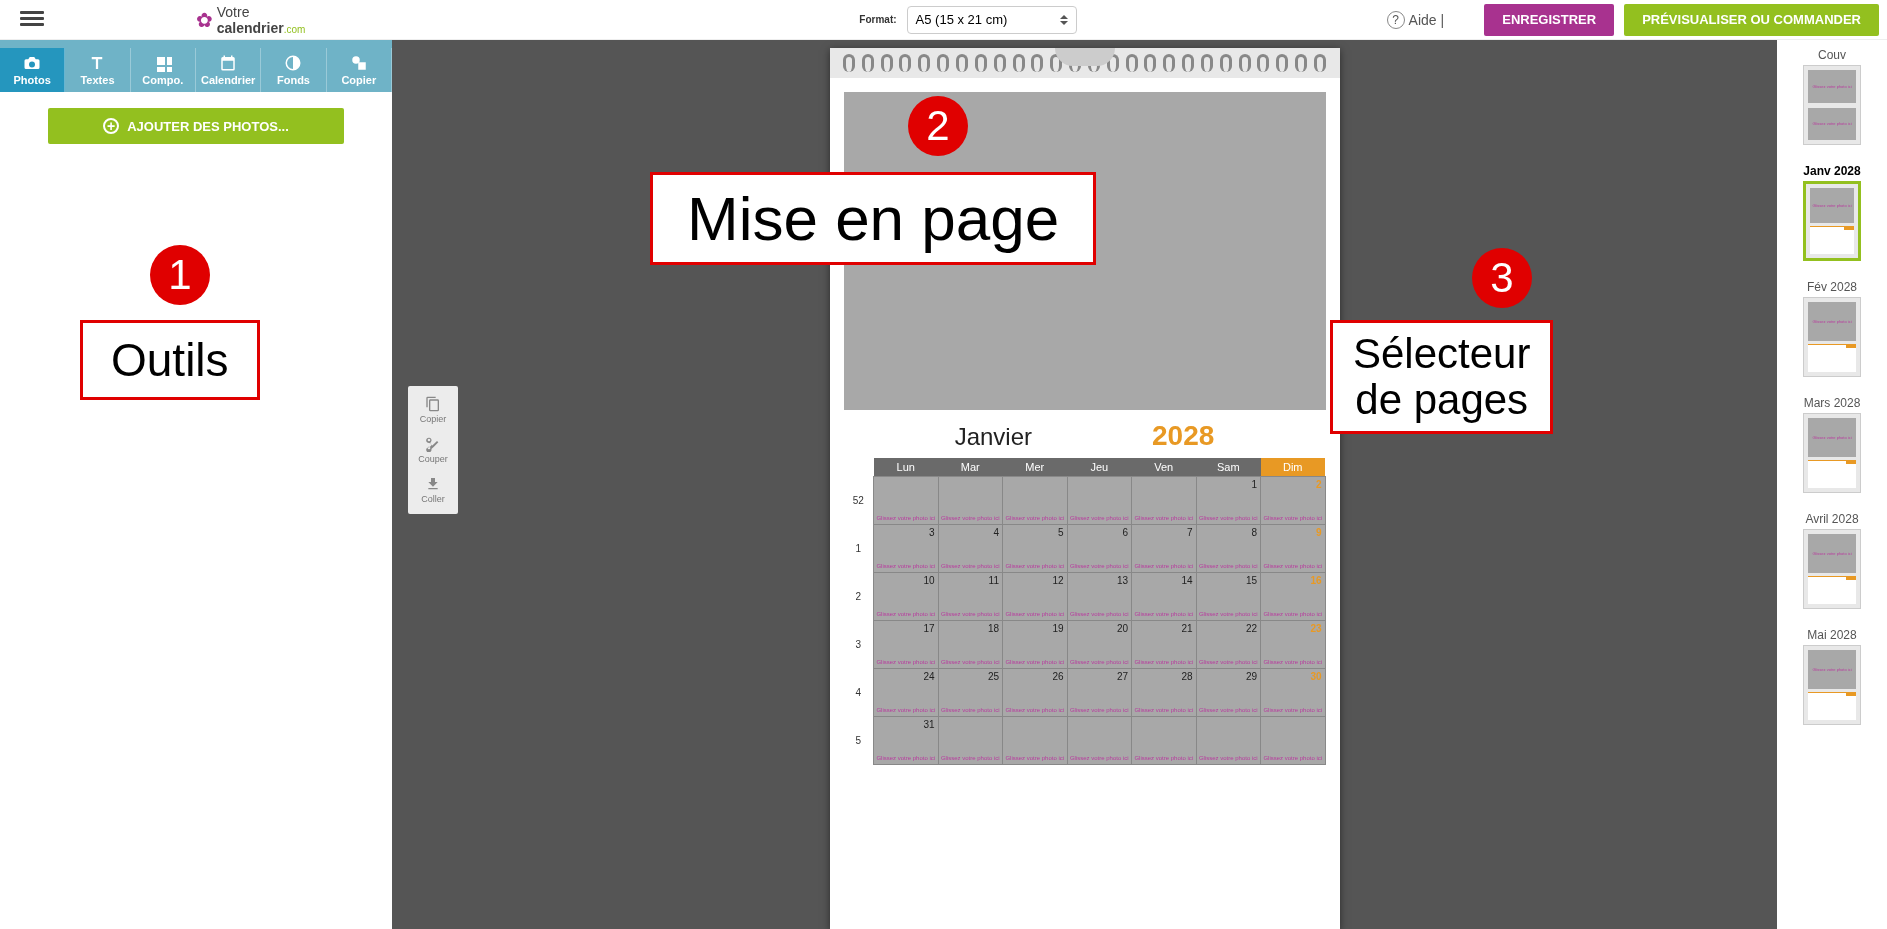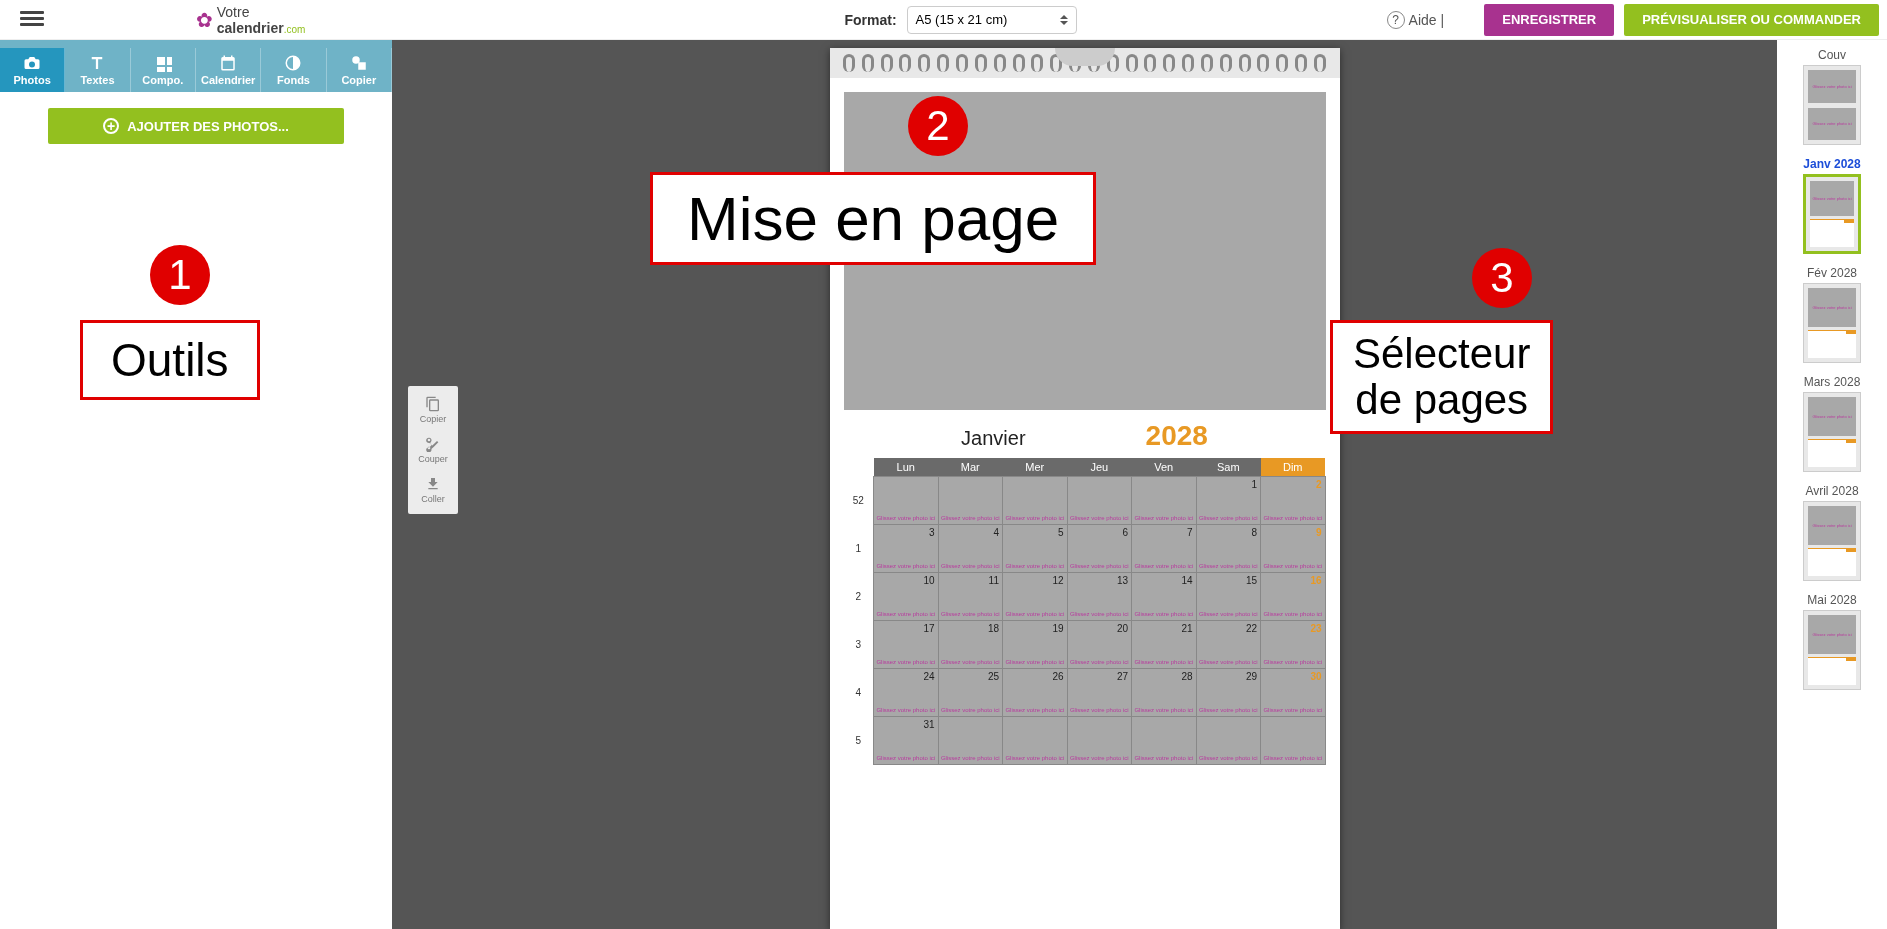--- a/index.html
+++ b/index.html
@@ -7,21 +7,21 @@
 
 .header { display: flex; align-items: center; height: 40px; padding: 0 8px; background: #fff; border-bottom: 1px solid #eee; }
 .menu-icon { width: 24px; height: 18px; margin: 0 12px; cursor: pointer; }
 .menu-icon div { height: 3px; background: #444; margin-bottom: 3px; border-radius: 1px; }
 .logo { margin-left: 140px; display: flex; align-items: center; font-size: 14px; color: #444; }
 .logo .flower { color: #a8328f; font-size: 20px; margin-right: 4px; }
 .logo .top { font-weight: 300; }
 .logo .bot { font-weight: 700; }
 .logo .com { color: #93c01f; font-size: 10px; }
 .format-area { margin-left: auto; display: flex; align-items: center; gap: 10px; }
-.format-label { font-weight: 700; font-size: 14px; color: #333; text-align: center; }
+.format-label { font-weight: 700; font-size: 10px; color: #333; text-align: center; }
 .format-select { width: 170px; height: 28px; border: 1px solid #ccc; border-radius: 4px; padding: 0 8px; font-size: 13px; position: relative; background: #fff; display: flex; align-items: center; }
 .format-select::after { content: ''; position: absolute; right: 8px; width: 0; height: 0; border-left: 4px solid transparent; border-right: 4px solid transparent; border-bottom: 4px solid #555; top: 8px; }
 .format-select::before { content: ''; position: absolute; right: 8px; width: 0; height: 0; border-left: 4px solid transparent; border-right: 4px solid transparent; border-top: 4px solid #555; bottom: 8px; }
 .aide { margin-left: 310px; display: flex; align-items: center; color: #555; font-size: 14px; gap: 4px; }
 .aide .q { width: 18px; height: 18px; border: 1.5px solid #888; border-radius: 50%; display: flex; align-items: center; justify-content: center; font-size: 12px; }
 .btn { padding: 0 18px; height: 32px; display: flex; align-items: center; color: #fff; font-weight: 700; font-size: 13px; border-radius: 2px; margin-left: 10px; cursor: pointer; }
 .btn-save { background: #a8328f; margin-left: 40px; }
 .btn-preview { background: #93c01f; }
 
 .toolbar { display: flex; background: #6fb3c7; height: 52px; width: 392px; }
@@ -45,36 +45,36 @@
 .clip-item { display: flex; flex-direction: column; align-items: center; padding: 6px 0; font-size: 9px; color: #777; cursor: pointer; }
 .clip-item svg { width: 16px; height: 16px; fill: #888; margin-bottom: 2px; }
 
 .calendar-page { width: 510px; background: #fff; box-shadow: 0 2px 8px rgba(0,0,0,0.5); position: relative; }
 .spiral { height: 30px; background: #e8e8e8; display: flex; align-items: center; justify-content: space-around; padding: 0 10px; position: relative; }
 .spiral::before { content:''; position:absolute; top:0; left:50%; transform:translateX(-50%); width:60px; height:18px; background:#ccc; border-radius: 0 0 30px 30px; }
 .spiral span { width: 12px; height: 18px; border: 3px solid #888; border-radius: 7px; border-bottom: none; background: transparent; }
 .photo-area { margin: 14px 14px 0; height: 318px; background: #a8a8a8; }
 .cal-body { padding: 10px 14px 14px; }
 .cal-title { display: flex; justify-content: center; align-items: baseline; gap: 120px; margin-bottom: 6px; }
-.cal-month { font-size: 20px; color: #222; font-weight: 400; }
+.cal-month { font-size: 24px; color: #222; font-weight: 400; }
 .cal-year { font-size: 28px; color: #e89924; font-weight: 700; }
 .cal-grid { border-collapse: collapse; width: 100%; }
 .cal-grid th.wk { width: 30px; }
 .cal-grid th.day { background: #6a6a6a; color: #fff; font-size: 11px; font-weight: 400; padding: 3px 0; }
 .cal-grid th.day.sun { background: #e89924; }
 .cal-grid td.wk { text-align: center; font-size: 10px; color: #333; width: 30px; }
 .cal-grid td.cell { border: 1px solid #888; height: 48px; background: #a8a8a8; position: relative; vertical-align: bottom; }
 .cal-grid td.cell .num { position: absolute; top: 2px; right: 3px; font-size: 10px; color: #222; }
 .cal-grid td.cell.sun .num { color: #e89924; font-weight: 700; }
 .cal-grid td.cell .drop { font-size: 6px; color: #b83b9e; text-align: center; display: block; padding-bottom: 3px; }
 
 .page-selector { width: 110px; background: #fff; padding: 8px 0; overflow-y: hidden; display: flex; flex-direction: column; align-items: center; }
-.thumb-wrap { margin-bottom: 12px; text-align: center; }
+.thumb-wrap { margin-bottom: 19px; text-align: center; }
 .thumb-label { font-size: 12px; color: #555; margin-bottom: 3px; }
-.thumb-label.active { color: #1d4ed8; font-weight: 700; }
+.thumb-label.active { color: #000000; font-weight: 700; }
 .thumb { width: 58px; height: 80px; background: #e8e8e8; border: 1px solid #ccc; display: flex; flex-direction: column; padding: 4px; gap: 3px; }
 .thumb.active { border: 3px solid #93c01f; }
 .thumb .t-img { flex: 1; background: #a8a8a8; display:flex; align-items:center; justify-content:center; }
 .thumb .t-img span { font-size:4px; color:#b83b9e;}
 .thumb .t-cal { height: 28px; background: #fff; border-top:1px solid #e89924; position:relative;}
 .thumb .t-cal::before { content:''; position:absolute; top:0; right:0; width:10px; height:3px; background:#e89924;}
 .thumb.couv .t-img:nth-child(1) { margin-bottom:2px;}
 </style>
 </head>
 <body>

